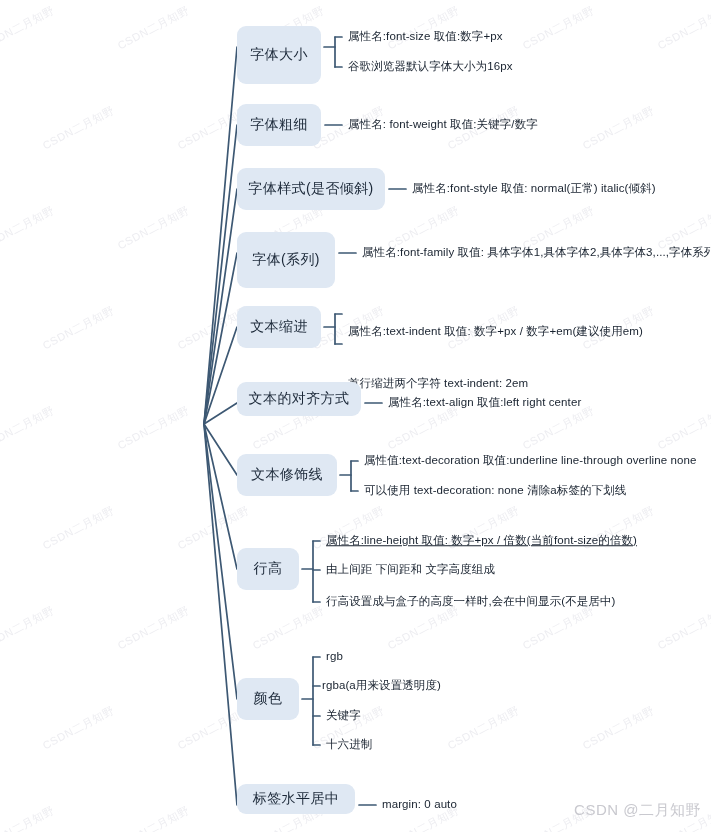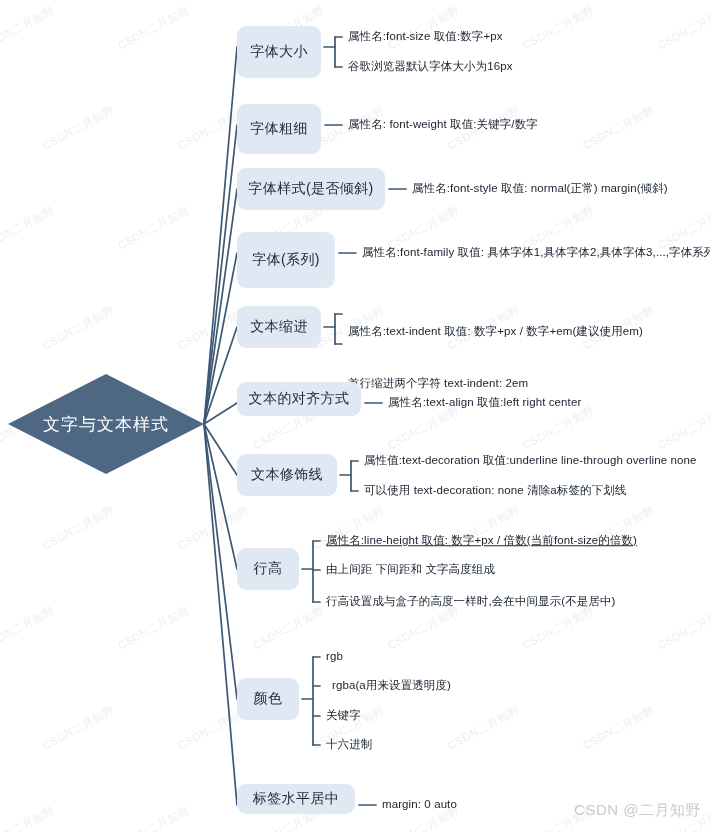--- a/index.html
+++ b/index.html
@@ -204,39 +204,35 @@
       <line x1="302" y1="699" x2="313" y2="699" stroke="#3d5873" stroke-width="1.7" stroke-linecap="round"></line>
       <line x1="313" y1="657" x2="313" y2="745" stroke="#3d5873" stroke-width="1.7" stroke-linecap="round"></line>
       <line x1="313" y1="657" x2="320" y2="657" stroke="#3d5873" stroke-width="1.7" stroke-linecap="round"></line>
       <line x1="313" y1="686" x2="320" y2="686" stroke="#3d5873" stroke-width="1.7" stroke-linecap="round"></line>
       <line x1="313" y1="716" x2="320" y2="716" stroke="#3d5873" stroke-width="1.7" stroke-linecap="round"></line>
       <line x1="313" y1="745" x2="320" y2="745" stroke="#3d5873" stroke-width="1.7" stroke-linecap="round"></line>
       <line x1="204" y1="424" x2="237" y2="805" stroke="#3d5873" stroke-width="1.7" stroke-linecap="round"></line>
       <line x1="359" y1="805" x2="376" y2="805" stroke="#3d5873" stroke-width="1.7" stroke-linecap="round"></line>
     </svg>
 
-  <div class="root-wrap">
-    <div class="root-diamond"></div>
-    <div class="root-label">文字与文本样式</div>
-  </div>
 
   <div id="nodes-layer">
-      <div class="node" style="left: 237px; top: 26px; width: 84px; height: 52px;">
+      <div class="node" style="left: 237px; top: 26px; width: 84px; height: 58px;">
         <span>字体大小</span>
       </div>
       <div class="leaf" style="left: 348px; top: 37px;">属性名:font-size  取值:数字+px</div>
       <div class="leaf" style="left: 348px; top: 67px;">谷歌浏览器默认字体大小为16px</div>
-      <div class="node" style="left: 237px; top: 104px; width: 84px; height: 50px;">
+      <div class="node" style="left: 237px; top: 104px; width: 84px; height: 42px;">
         <span>字体粗细</span>
       </div>
       <div class="leaf" style="left: 348px; top: 125px;">属性名: font-weight 取值:关键字/数字</div>
       <div class="node" style="left: 237px; top: 168px; width: 148px; height: 42px;">
         <span>字体样式(是否倾斜)</span>
       </div>
-      <div class="leaf" style="left: 412px; top: 189px;">属性名:font-style  取值: normal(正常) margin(倾斜)</div>
+      <div class="leaf" style="left: 412px; top: 189px;">属性名:font-style  取值: normal(正常) italic(倾斜)</div>
       <div class="node" style="left: 237px; top: 232px; width: 98px; height: 56px;">
         <span>字体(系列)</span>
       </div>
       <div class="leaf" style="left: 362px; top: 253px;">属性名:font-family  取值: 具体字体1,具体字体2,具体字体3,...,字体系列</div>
       <div class="node" style="left: 237px; top: 306px; width: 84px; height: 42px;">
         <span>文本缩进</span>
       </div>
       <div class="leaf" style="left: 348px; top: 332px;">属性名:text-indent  取值: 数字+px / 数字+em(建议使用em)</div>
       <div class="leaf" style="left: 348px; top: 344px; margin-top: 40px;">首行缩进两个字符 text-indent: 2em</div>
       <div class="node" style="left: 237px; top: 382px; width: 124px; height: 34px;">
@@ -251,21 +247,21 @@
       <div class="node" style="left: 237px; top: 548px; width: 62px; height: 42px;">
         <span>行高</span>
       </div>
       <div class="leaf" style="left: 326px; top: 541px; text-decoration: underline;">属性名:line-height  取值: 数字+px / 倍数(当前font-size的倍数)</div>
       <div class="leaf" style="left: 326px; top: 570px; text-align: right;">由上间距 下间距和 文字高度组成</div>
       <div class="leaf" style="left: 326px; top: 602px;">行高设置成与盒子的高度一样时,会在中间显示(不是居中)</div>
       <div class="node" style="left: 237px; top: 678px; width: 62px; height: 42px;">
         <span>颜色</span>
       </div>
       <div class="leaf" style="left: 326px; top: 657px;">rgb</div>
-      <div class="leaf" style="left: 332px; top: 686px;">rgba(a用来设置透明度)</div>
+      <div class="leaf" style="left: 322px; top: 686px;">rgba(a用来设置透明度)</div>
       <div class="leaf" style="left: 326px; top: 716px;">关键字</div>
       <div class="leaf" style="left: 326px; top: 745px;">十六进制</div>
       <div class="node" style="left: 237px; top: 784px; width: 118px; height: 30px;">
         <span>标签水平居中</span>
       </div>
       <div class="leaf" style="left: 382px; top: 805px;">margin: 0 auto</div>
     </div>
 
   <div class="corner-wm">CSDN @二月知野</div>
 </div>

